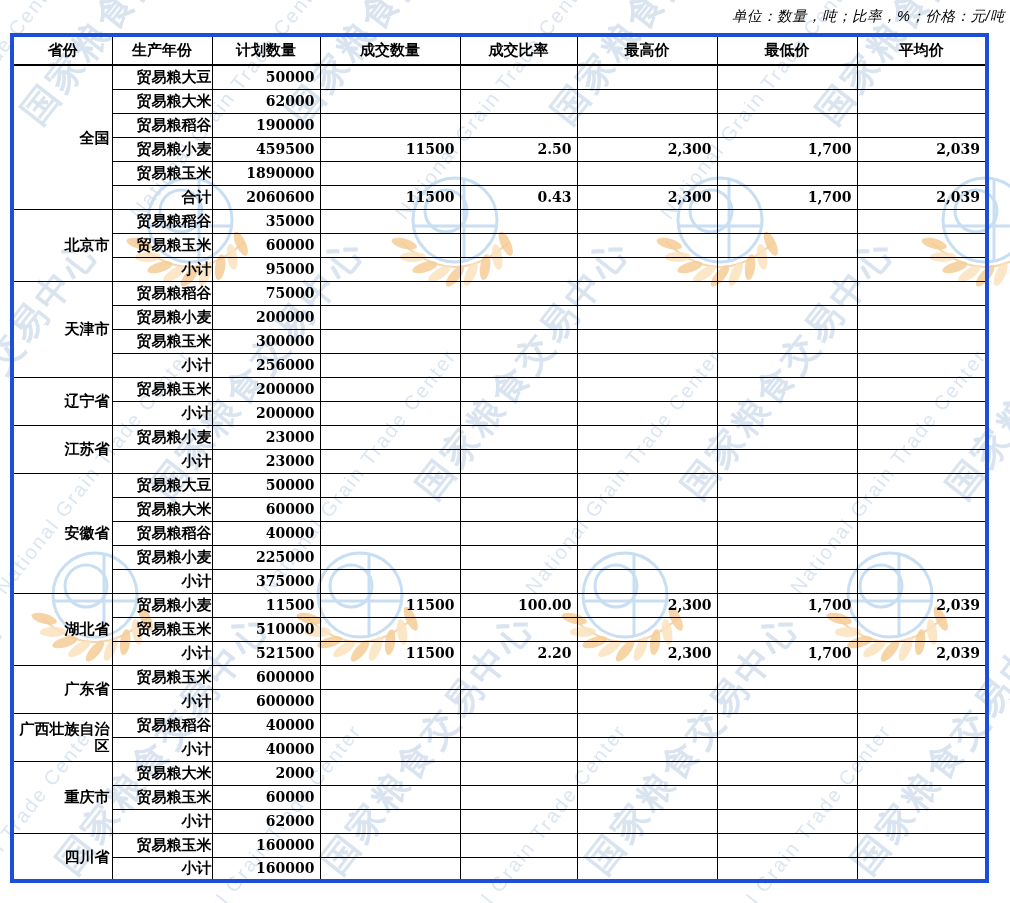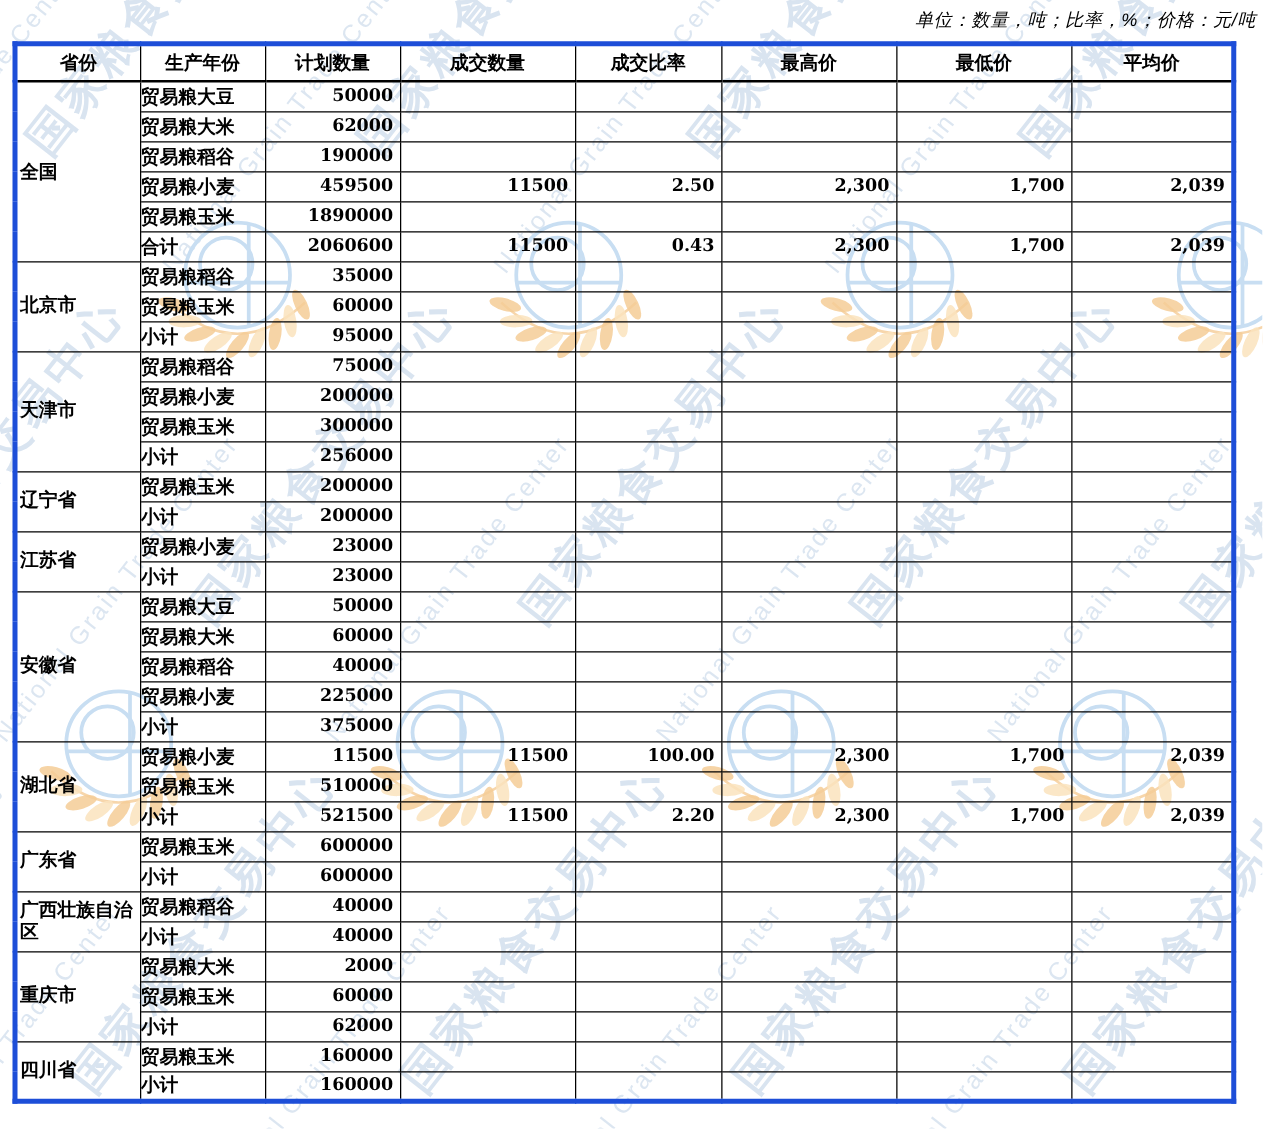--- a/index.html
+++ b/index.html
@@ -73,28 +73,28 @@
   table.grain thead th {
     height: 30px;
     font-size: 15px;
     font-weight: bold;
     text-align: center;
     vertical-align: middle;
     border-bottom-width: 2px;
   }
   table.grain td { height: 24px; vertical-align: middle; }
   td.province {
-    text-align: left;
+    text-align: right;
     font-size: 15px;
     font-weight: bold;
     padding: 0 2px;
     line-height: 1.15;
   }
   td.product {
-    text-align: left;
+    text-align: right;
     font-size: 15px;
     font-weight: bold;
   }
   td.num {
     text-align: right;
     padding-right: 5px;
     font-size: 14px;
     font-weight: bold;
     font-family: "DejaVu Serif", serif;
     white-space: nowrap;

